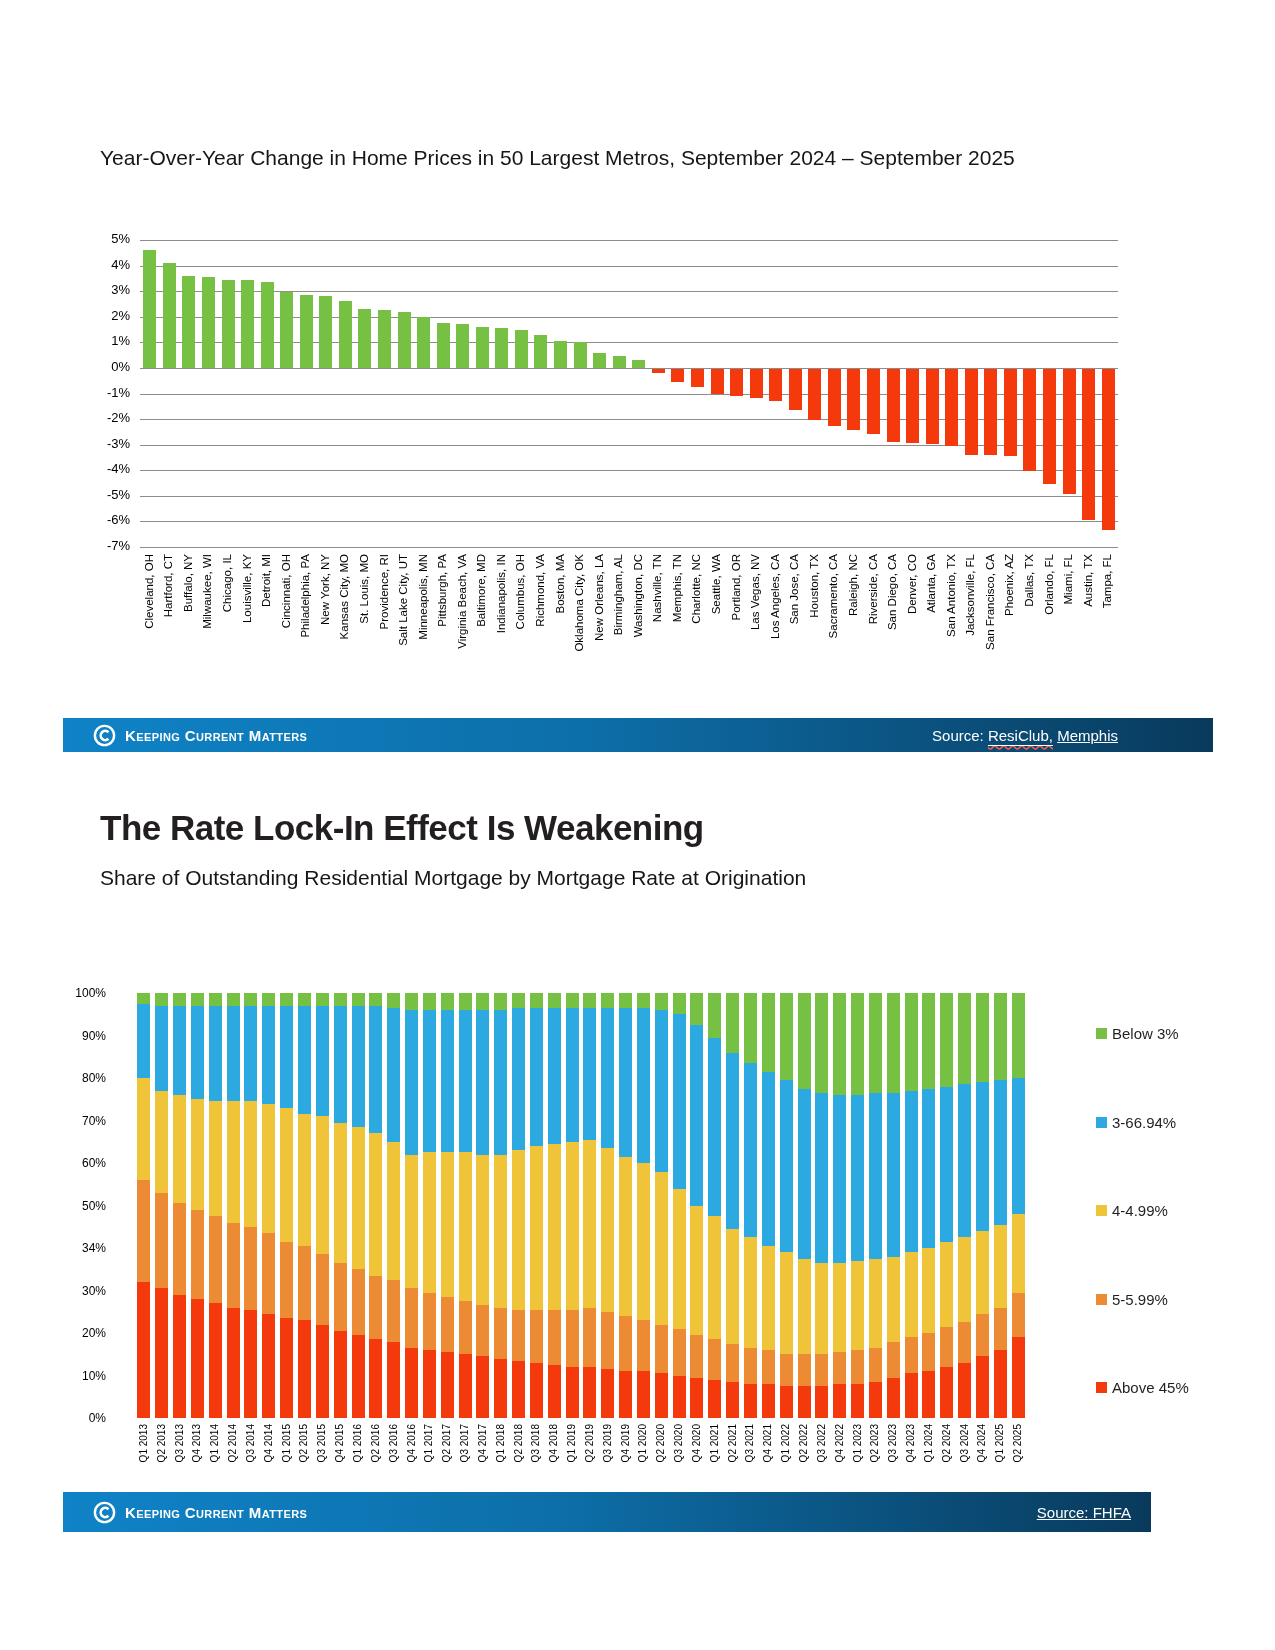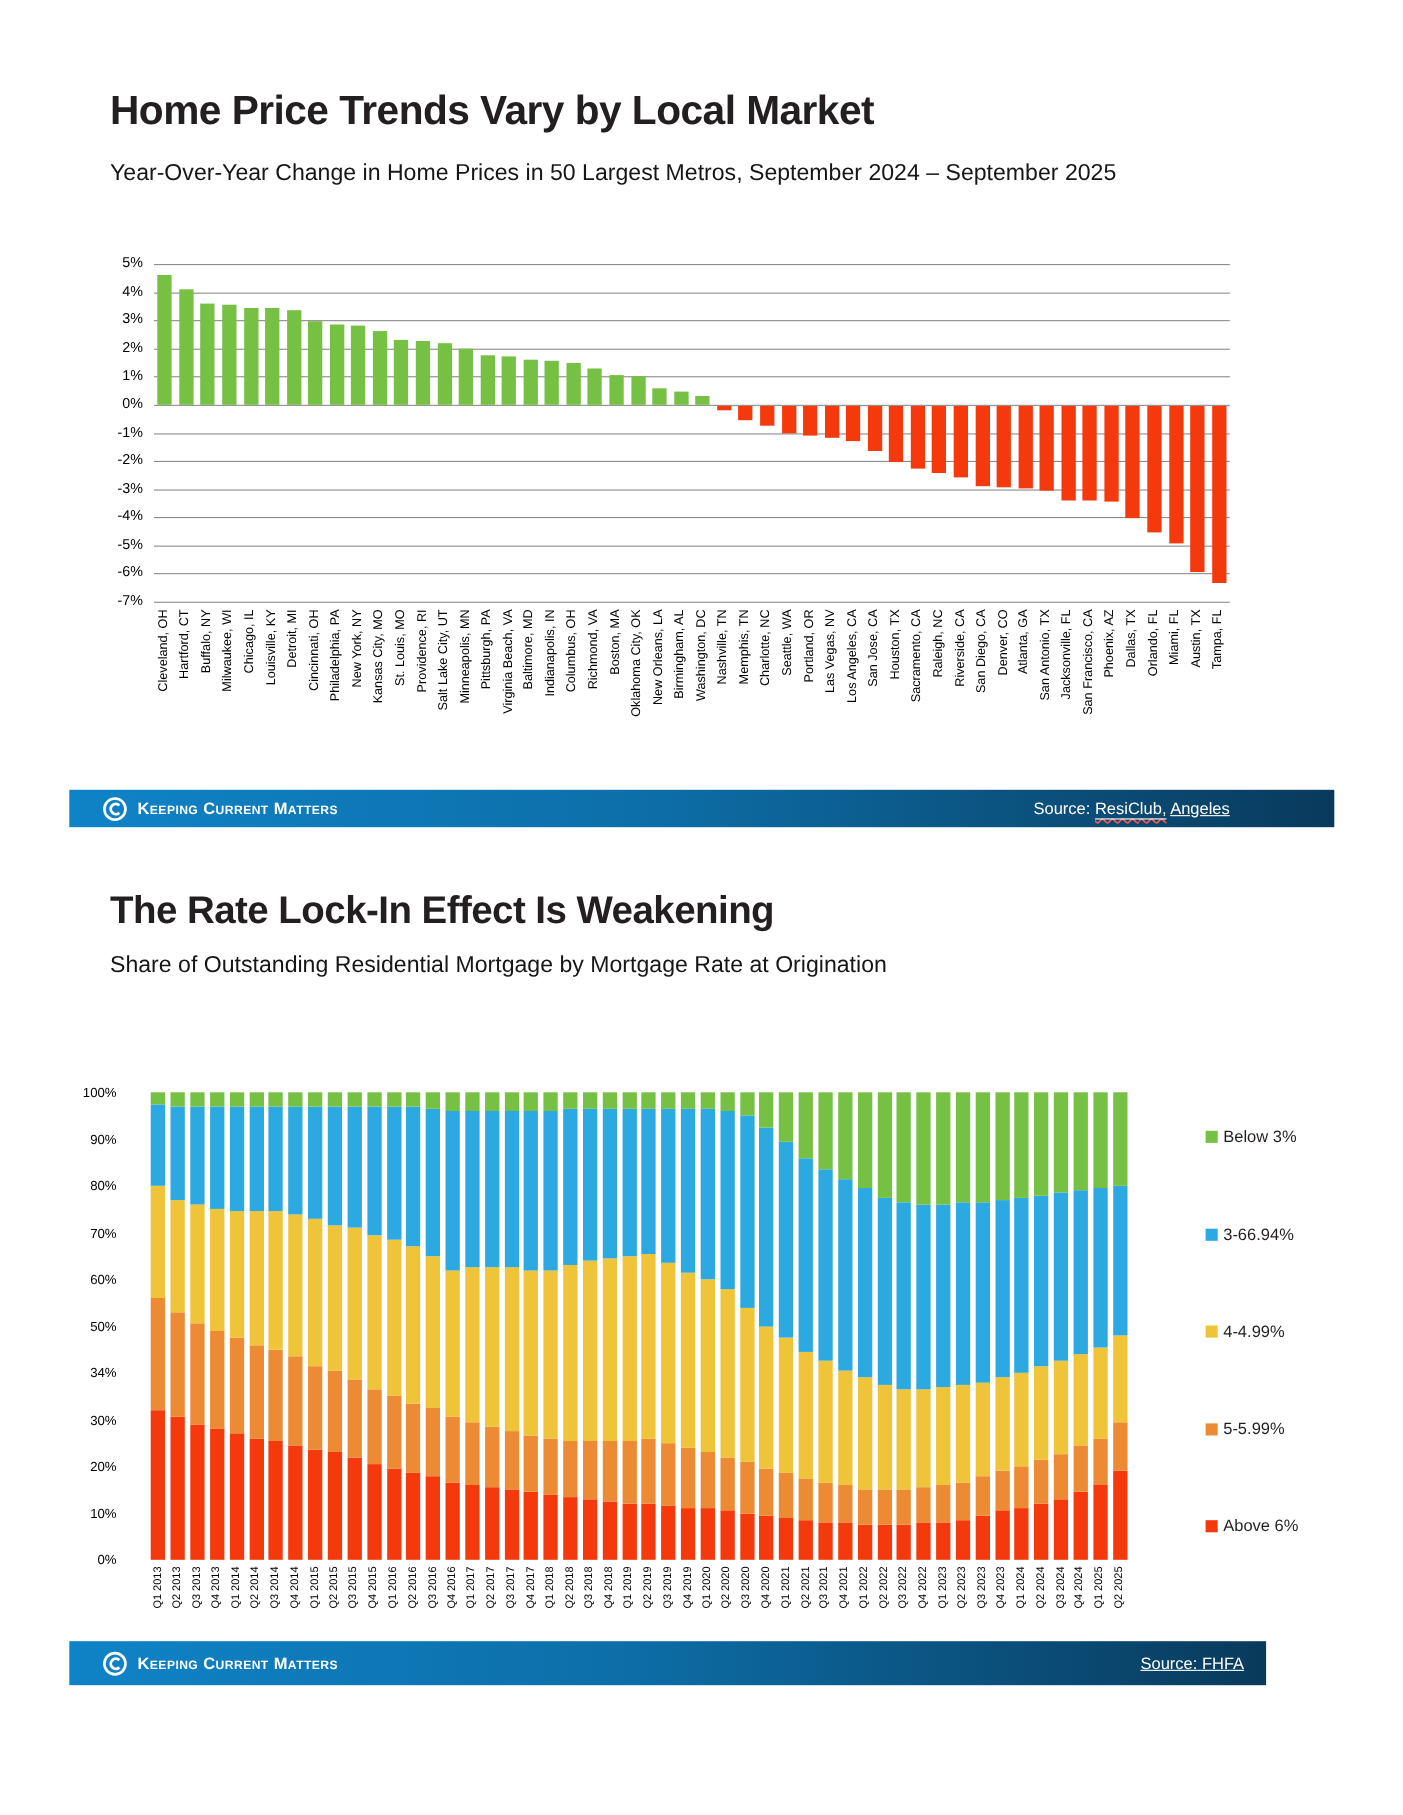--- a/index.html
+++ b/index.html
@@ -41,21 +41,20 @@
   .footer.f1 .source{padding-right:95px;}
   .footer.f2 .source{padding-right:20px;text-decoration:underline;}
   .lnk{color:#fff;text-decoration:underline;cursor:pointer;}
   .sq{text-decoration:underline wavy #ff5948;text-underline-offset:4px;}
 </style>
 </head>
 <body>
 
 <div class="page">
 
-  <div class="h1 c1">Home Price Trends Vary by Local Market</div>
   <div class="sub c1">Year-Over-Year Change in Home Prices in 50 Largest Metros, September 2024 – September 2025</div>
 
   <div id="c1-yticks">
       <div class="ytick" style="top: 231px;">5%</div>
       <div class="ytick" style="top: 256.583px;">4%</div>
       <div class="ytick" style="top: 282.167px;">3%</div>
       <div class="ytick" style="top: 307.75px;">2%</div>
       <div class="ytick" style="top: 333.333px;">1%</div>
       <div class="ytick" style="top: 358.917px;">0%</div>
       <div class="ytick" style="top: 384.5px;">-1%</div>
@@ -188,21 +187,21 @@
     <span class="logo">
       <svg width="23" height="23" viewBox="0 0 23 23">
         <circle cx="11.5" cy="11.5" r="9.6" fill="none" stroke="#ffffff" stroke-width="2.4"></circle>
         <path d="M 15.5 8.2 A 4.6 4.6 0 1 0 15.5 14.8" fill="none" stroke="#ffffff" stroke-width="2.6"></path>
       </svg>
     </span>
     <span class="brand">Keeping Current Matters</span>
     <span class="source">
       <span>Source:</span>
       <span class="sq"><a class="lnk">ResiClub,</a></span>
-      <a class="lnk">Angeles</a>
+      <a class="lnk">Memphis</a>
     </span>
   </div>
 
   <div class="h1 c2">The Rate Lock-In Effect Is Weakening</div>
   <div class="sub c2">Share of Outstanding Residential Mortgage by Mortgage Rate at Origination</div>
 
   <div id="c2-yticks">
       <div class="ytick" style="top: 986px;">100%</div>
       <div class="ytick" style="top: 1028.5px;">90%</div>
       <div class="ytick" style="top: 1071px;">80%</div>
@@ -531,21 +530,21 @@
       <div class="legend-item" style="top: 177px;">
         <div class="swatch" style="background: rgb(239, 196, 57);"></div>
         <div class="legend-label">4-4.99%</div>
       </div>
       <div class="legend-item" style="top: 266px;">
         <div class="swatch" style="background: rgb(236, 139, 51);"></div>
         <div class="legend-label">5-5.99%</div>
       </div>
       <div class="legend-item" style="top: 354px;">
         <div class="swatch" style="background: rgb(244, 57, 13);"></div>
-        <div class="legend-label">Above 6%</div>
+        <div class="legend-label">Above 45%</div>
       </div>
     </div>
 
   <div class="footer f2">
     <span class="logo">
       <svg width="23" height="23" viewBox="0 0 23 23">
         <circle cx="11.5" cy="11.5" r="9.6" fill="none" stroke="#ffffff" stroke-width="2.4"></circle>
         <path d="M 15.5 8.2 A 4.6 4.6 0 1 0 15.5 14.8" fill="none" stroke="#ffffff" stroke-width="2.6"></path>
       </svg>
     </span>

